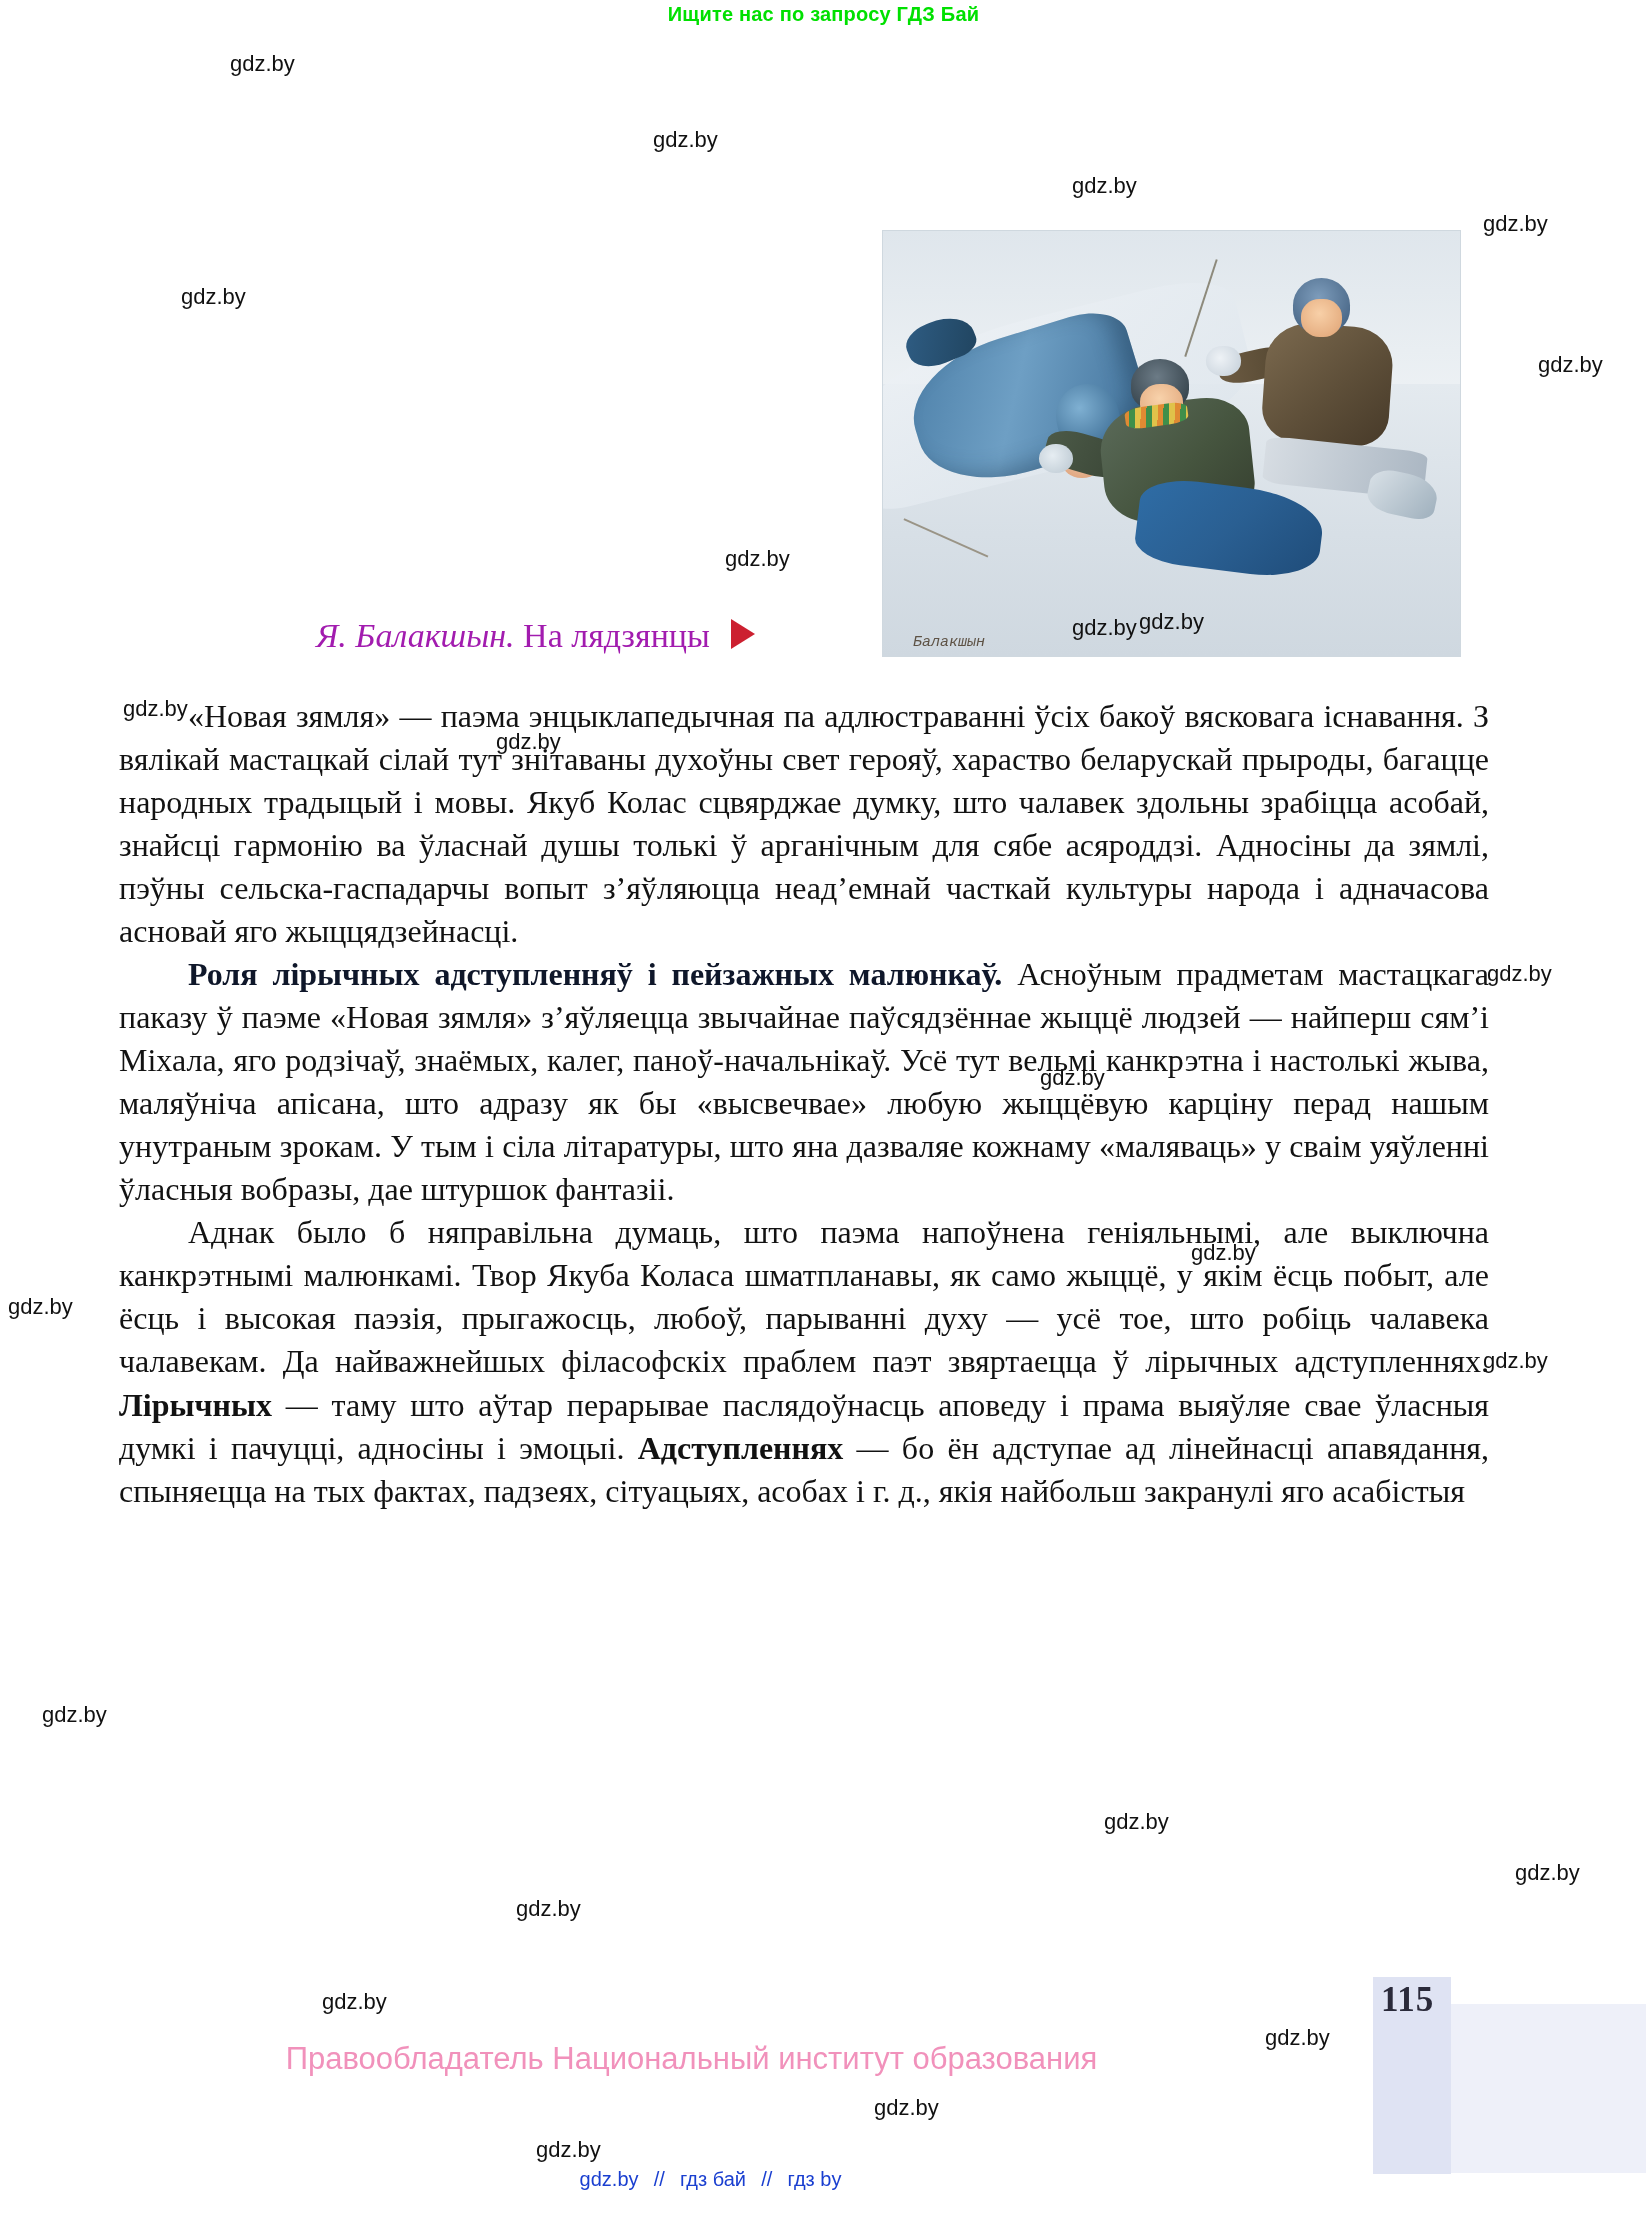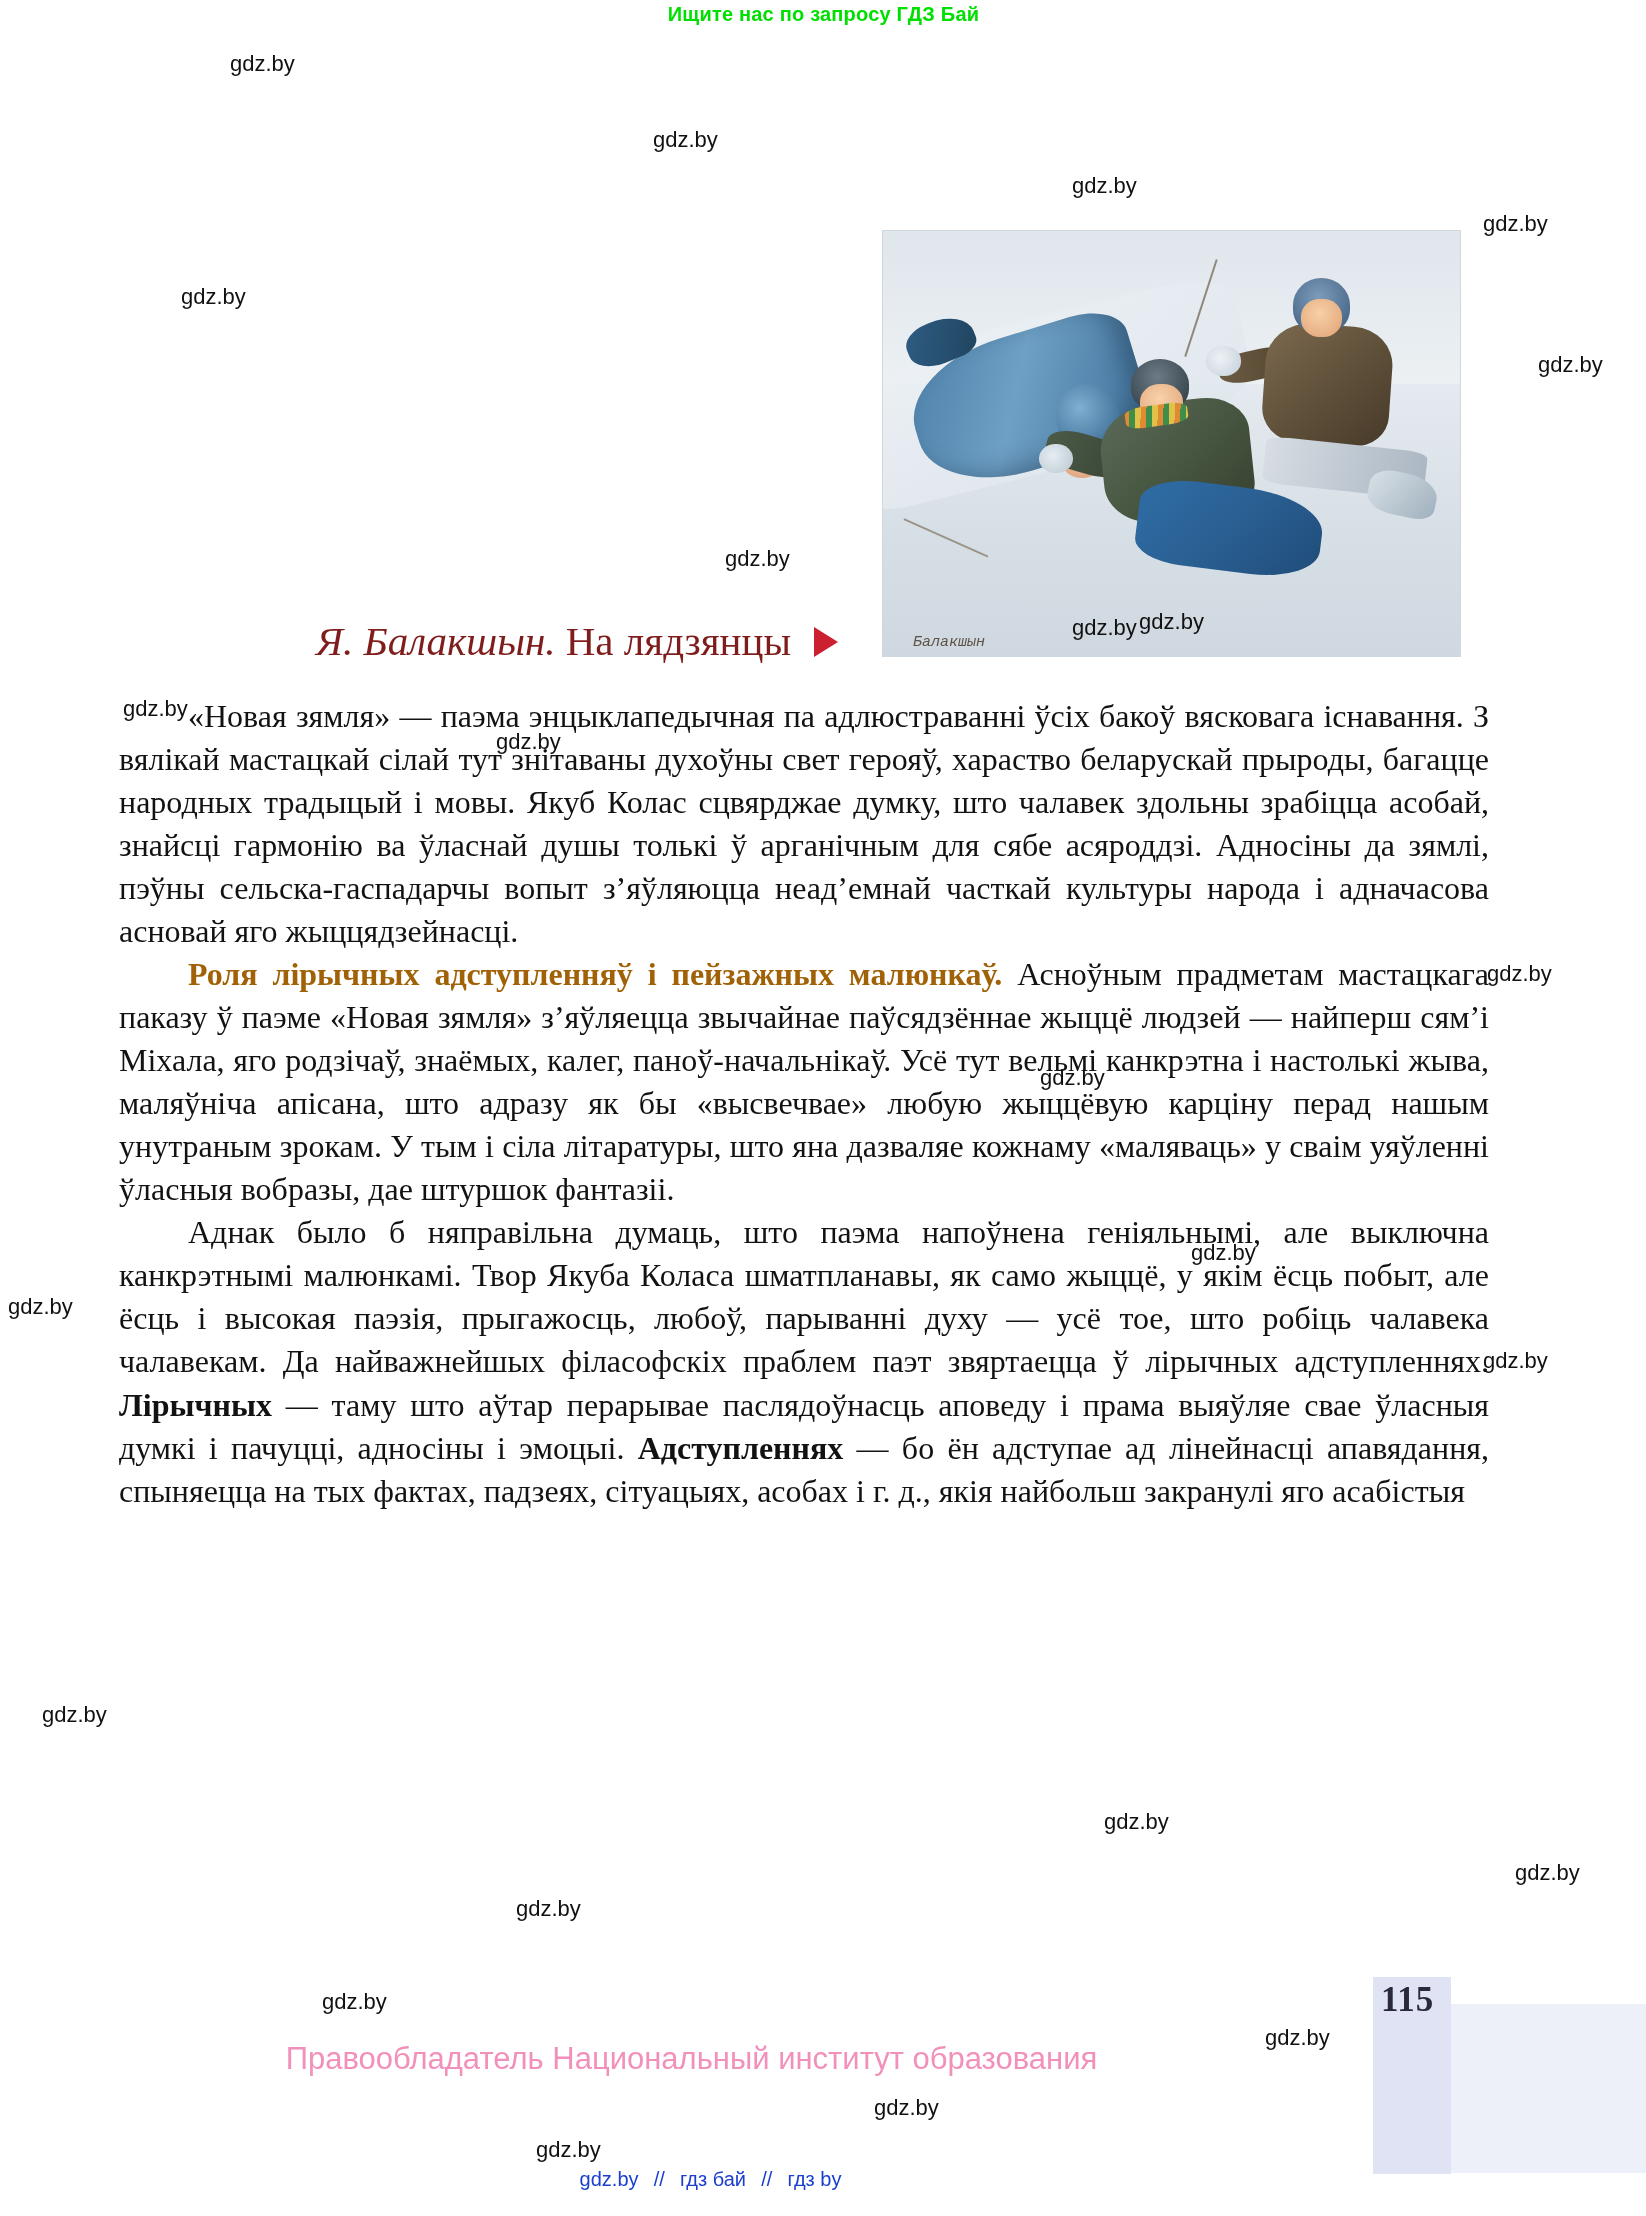--- a/index.html
+++ b/index.html
@@ -229,22 +229,22 @@
     font-style: italic;
     color: #4a3b2a;
     opacity: .85;
   }
 
   
   .caption {
     position: absolute;
     left: 316px;
     top: 617px;
-    font-size: 41px;
-    color: #7f1d1d;
+    font-size: 34px;
+    color: #a21caf;
     white-space: nowrap;
   }
   .caption .author {
     font-style: italic;
   }
   .caption .play-triangle {
     display: inline-block;
     width: 0; height: 0;
     margin-left: 13px;
     vertical-align: -2.4px;
@@ -263,21 +263,21 @@
     line-height: 1.345;
     color: #121212;
     text-align: justify;
     text-align-last: left;
   }
   .body-text p {
     margin: 0;
     text-indent: 69px;
   }
   .body-text .red-lead {
-    color: #a16207;
+    color: #0f172a;
     font-weight: bold;
   }
   .body-text .bold-term {
     font-weight: bold;
   }
 
   
   .page-number-box {
     position: absolute;
     left: 1373px;

